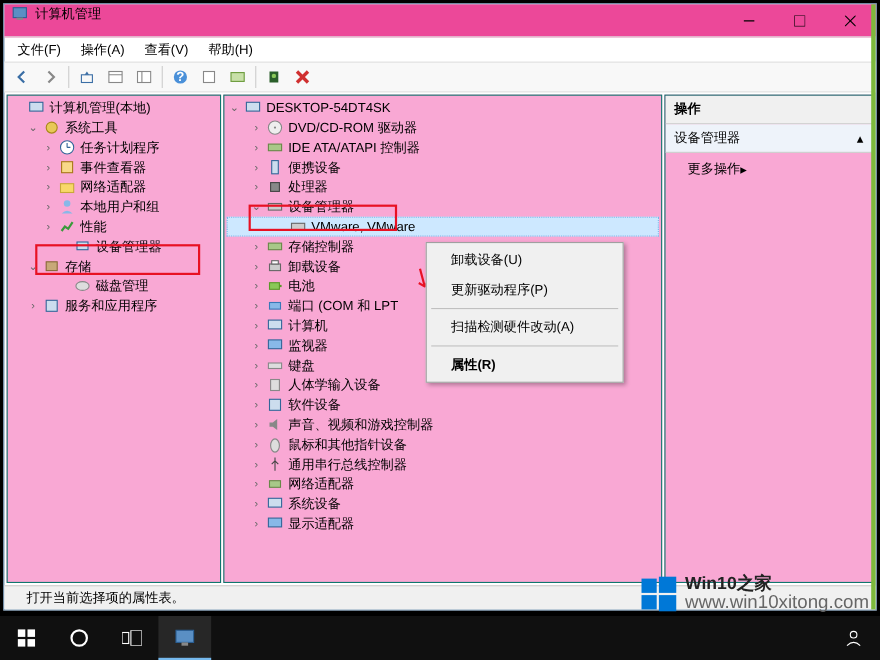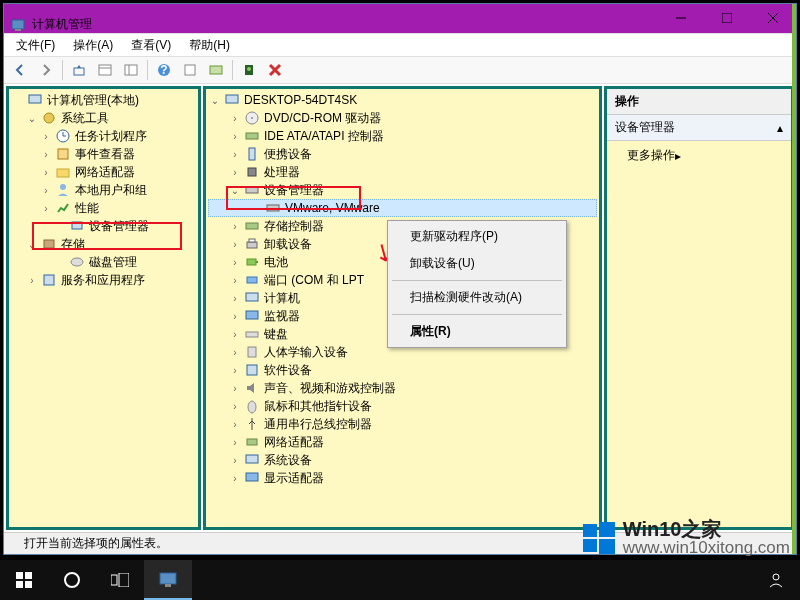--- a/index.html
+++ b/index.html
@@ -1,29 +1,29 @@
 <!DOCTYPE html>
 <html><head>
 <meta charset="utf-8">
 <style>
 * { box-sizing: border-box; margin: 0; padding: 0; font-family: "Microsoft YaHei", "Segoe UI", sans-serif; font-size: 12px; }
 body { background: #000; width: 800px; height: 600px; overflow: hidden; position: relative; }
 .window { position: absolute; top: 3px; left: 3px; right: 3px; background: #fff; border: 1px solid #5a7fa0; display: flex; flex-direction: column; height: 552px; }
-.titlebar { height: 30px; background: #a21caf; display: flex; align-items: flex-end; padding-left: 6px; border-bottom: 1px solid #e0e0e0; }
+.titlebar { height: 30px; background: #ec4899; display: flex; align-items: flex-start; padding-left: 6px; border-bottom: 1px solid #e0e0e0; }
 .titlebar .icon { width: 16px; height: 16px; margin-right: 6px; }
 .titlebar .title { flex: 1; }
 .winbtns { display: flex; }
 .winbtn { width: 46px; height: 30px; display: flex; align-items: center; justify-content: center; }
 .menubar { height: 22px; display: flex; align-items: center; padding-left: 4px; gap: 2px; }
 .menuitem { padding: 2px 8px; cursor: default; }
 .toolbar { height: 28px; border-top: 1px solid #e0e0e0; border-bottom: 1px solid #e0e0e0; display: flex; align-items: center; padding: 0 4px; gap: 2px; background: #f8f8f8; }
 .tbtn { width: 24px; height: 24px; display: flex; align-items: center; justify-content: center; border: 1px solid transparent; }
 .tsep { width: 1px; height: 20px; background: #ccc; margin: 0 2px; }
 .content { flex: 1; display: flex; min-height: 0; }
-.panel { border: 3px solid #0f766e; background: #fef9c3; overflow: auto; }
+.panel { border: 1px solid #0f766e; background: #f9a8d4; overflow: auto; }
 .left-panel { width: 195px; margin: 2px; }
 .mid-panel { flex: 1; margin: 2px 0; }
 .right-panel { width: 190px; margin: 2px; display: flex; flex-direction: column; }
 .right-header { background: #f0f0f0; border-bottom: 1px solid #ccc; padding: 4px 8px; font-weight: bold; }
 .right-sub { background: #eef3fa; padding: 4px 8px; border-bottom: 1px solid #ccc; display: flex; justify-content: space-between; align-items: center; }
 .right-item { padding: 6px 20px; display: flex; align-items: center; }
 .tree { padding: 2px; }
 .tree-row { display: flex; align-items: center; height: 18px; padding: 1px 0; cursor: default; position: relative; }
 .tree-row.selected { background: #cde8ff; border: 1px dotted #7ab7e8; }
 .expander { width: 14px; height: 14px; display: flex; align-items: center; justify-content: center; margin-right: 2px; cursor: pointer; color: #666; font-size: 10px; }
@@ -34,21 +34,21 @@
 .context-menu { position: absolute; background: #f0f0f0; border: 1px solid #a0a0a0; box-shadow: 2px 2px 4px rgba(0,0,0,0.3); min-width: 180px; padding: 2px; z-index: 100; }
 .ctx-item { padding: 5px 20px; cursor: default; }
 .ctx-sep { height: 1px; background: #c0c0c0; margin: 3px 2px; }
 .statusbar { height: 22px; border-top: 1px solid #ccc; padding: 2px 20px; display: flex; align-items: flex-start; background: #f0f0f0; }
 .taskbar { position: absolute; bottom: 0; left: 0; right: 0; height: 40px; background: #101010; display: flex; align-items: center; }
 .taskbtn { width: 48px; height: 40px; display: flex; align-items: center; justify-content: center; color: #fff; }
 .taskbtn.active { background: #272727; border-bottom: 2px solid #76b9ed; }
 .watermark { position: absolute; right: 10px; bottom: 44px; display: flex; align-items: center; gap: 8px; color: #0078d7; font-size: 16px; }
 .watermark .logo { width: 32px; height: 32px; }
 .watermark .txt { display: flex; flex-direction: column; line-height: 1; }
-.watermark .big { font-size: 20px; font-weight: bold; color: #222; }
+.watermark .big { font-size: 16px; font-weight: bold; color: #222; }
 .watermark .url { font-size: 17px; color: #666; }
 .arrow-annot { position: absolute; z-index: 99; color: #e81123; font-size: 24px; transform: rotate(30deg); }
 .scrollbar-v { position: absolute; right: 0; top: 0; bottom: 0; width: 4px; background: linear-gradient(#7db93c, #7db93c); }
 svg { display: block; }
 </style>
 </head>
 <body>
 
 <div class="window">
   <div class="scrollbar-v"></div>
@@ -480,22 +480,22 @@
 
   <div class="statusbar">
     <span>打开当前选择项的属性表。</span>
   </div>
 
   <div class="redbox" style="left:28px; top:218px; width:150px; height:28px;"></div>
   <div class="redbox" style="left:222px; top:182px; width:135px; height:24px;"></div>
   <div class="arrow-annot" style="left:370px; top:234px;">↘</div>
 
   <div class="context-menu" style="left:383px; top:216px;">
+    <div class="ctx-item">卸载设备(U)</div>
     <div class="ctx-item">更新驱动程序(P)</div>
-    <div class="ctx-item">卸载设备(U)</div>
     <div class="ctx-sep"></div>
     <div class="ctx-item">扫描检测硬件改动(A)</div>
     <div class="ctx-sep"></div>
     <div class="ctx-item" style="font-weight:bold">属性(R)</div>
   </div>
 </div>
 
 <div class="watermark">
   <span class="logo">
     <svg width="32" height="32">

